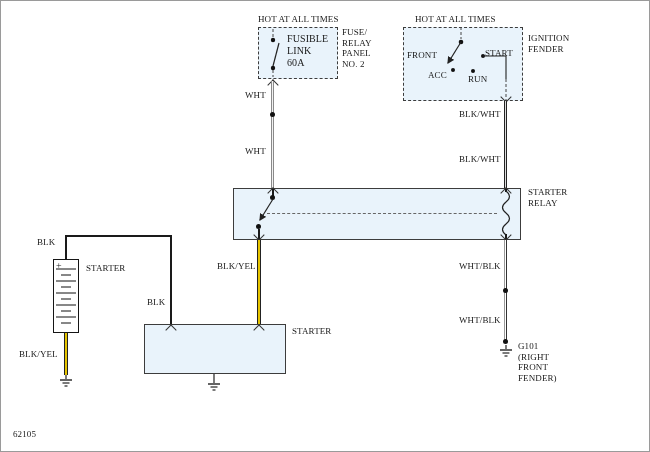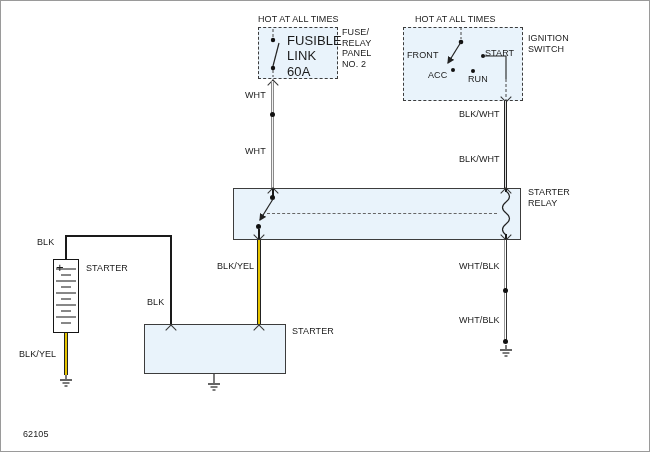--- a/index.html
+++ b/index.html
@@ -1,22 +1,22 @@
 <!DOCTYPE html>
 <html><head>
 <meta charset="utf-8">
 <style>
   html,body { margin:0; padding:0; background:#fff; }
   .canvas {
     position:relative; width:648px; height:450px;
     background:#ffffff; border:1px solid #9a9a9a;
     font-family:"Liberation Sans", sans-serif; color:#1a1a1a; overflow:hidden;
   }
-  .lbl { position:absolute; font-size:9px; line-height:1.18; white-space:pre-line; letter-spacing:0.1px; }
-  .lbl.small { font-size:13px; }
+  .lbl { position:absolute; font-size:9px; line-height:1.18; white-space:pre-line; letter-spacing:0.1px;font-family:Liberation Serif, serif; }
+  .lbl.small { font-size:10px; }
   .box { position:absolute; background:#e9f3fb; border:1px solid #3c3c3c; box-sizing:border-box; }
   .box.dashed { border-style:dashed; }
   .box.white { background:#ffffff; border-width:1.5px; border-color:#151515; }
   .wire { position:absolute; }
   .wht    { width:3px; background:linear-gradient(90deg,#8a8a8a 0,#8a8a8a 1px,#f2f2f2 1px,#f2f2f2 2px,#8a8a8a 2px,#8a8a8a 3px); }
   .blkwht { width:3px; background:linear-gradient(90deg,#222 0,#222 1px,#ddd 1px,#ddd 2px,#222 2px,#222 3px); }
   .whtblk { width:3px; background:linear-gradient(90deg,#999 0,#999 1px,#fff 1px,#fff 2px,#333 2px,#333 3px); }
   .blkyel { width:4px; background:linear-gradient(90deg,#222 0,#222 1px,#e6c400 1px,#e6c400 3px,#222 3px,#222 4px); }
   .blk-v { position:absolute; width:2px; background:#1a1a1a; }
   .blk-h { position:absolute; height:2px; background:#1a1a1a; }
@@ -70,21 +70,21 @@
     <circle cx="70" cy="44" r="2" fill="#111"></circle>
     <circle cx="80" cy="29" r="2" fill="#111"></circle>
     <polyline points="80,29 103,29 103,52" fill="none" stroke="#222" stroke-width="1.1"></polyline>
     <line x1="103" y1="52" x2="103" y2="74" stroke="#444" stroke-width="1" stroke-dasharray="3 2"></line>
   </svg>
   <div class="lbl" style="left:406px; top:49px;">FRONT</div>
   <div class="lbl" style="left:427px; top:69px;">ACC</div>
   <div class="lbl" style="left:484px; top:47px;">START</div>
   <div class="lbl" style="left:467px; top:73px;">RUN</div>
   <div class="lbl" style="left:527px; top:32px;">IGNITION
-SWITCH</div>
+FENDER</div>
 
   <span class="chev down" style="left:501px; top:92px;"></span>
   <div class="wire blkwht" style="left:503px; top:100px; height:87px;"></div>
   <div class="lbl" style="left:458px; top:108px;">BLK/WHT</div>
   <div class="lbl" style="left:458px; top:153px;">BLK/WHT</div>
 
   <div class="box" style="left:232px; top:187px; width:288px; height:52px;"></div>
   <span class="chev up" style="left:268px; top:188px;"></span>
   <span class="chev up" style="left:501px; top:188px;"></span>
   <div class="blk-v" style="left:271px; top:188px; height:8px;"></div>
@@ -117,20 +117,24 @@
   <div class="dot" style="left:502px; top:287px;"></div>
   <div class="lbl" style="left:458px; top:260px;">WHT/BLK</div>
   <div class="lbl" style="left:458px; top:314px;">WHT/BLK</div>
   <div class="dot" style="left:502px; top:338px;"></div>
   <svg style="left:498px; top:344px;" width="14" height="12" viewBox="0 0 14 12">
     <line x1="7" y1="0" x2="7" y2="4" stroke="#222" stroke-width="1.2"></line>
     <line x1="1" y1="5" x2="13" y2="5" stroke="#222" stroke-width="1.4"></line>
     <line x1="3.5" y1="8" x2="10.5" y2="8" stroke="#222" stroke-width="1.2"></line>
     <line x1="5.5" y1="11" x2="8.5" y2="11" stroke="#222" stroke-width="1.2"></line>
   </svg>
+  <div class="lbl" style="left:517px; top:340px;">G101
+(RIGHT
+FRONT
+FENDER)</div>
 
   <div class="blk-v" style="left:64px; top:235px; height:24px;"></div>
   <div class="blk-h" style="left:64px; top:234px; width:107px;"></div>
   <div class="blk-v" style="left:169px; top:234px; height:89px;"></div>
   <div class="lbl" style="left:36px; top:236px;">BLK</div>
   <div class="lbl" style="left:146px; top:296px;">BLK</div>
 
   <div class="box white" style="left:52px; top:258px; width:26px; height:74px;"></div>
   <svg style="left:52px; top:266px;" width="26" height="60" viewBox="0 0 26 60">
     <line x1="3" y1="2" x2="23" y2="2" stroke="#111" stroke-width="1"></line>
@@ -160,15 +164,15 @@
   <span class="chev up" style="left:166px; top:325px;"></span>
   <span class="chev up" style="left:254px; top:325px;"></span>
   <div class="lbl" style="left:291px; top:325px;">STARTER</div>
   <svg style="left:206px; top:373px;" width="14" height="17" viewBox="0 0 14 17">
     <line x1="7" y1="0" x2="7" y2="9" stroke="#222" stroke-width="1.2"></line>
     <line x1="1" y1="10" x2="13" y2="10" stroke="#222" stroke-width="1.4"></line>
     <line x1="3.5" y1="13" x2="10.5" y2="13" stroke="#222" stroke-width="1.2"></line>
     <line x1="5.5" y1="16" x2="8.5" y2="16" stroke="#222" stroke-width="1.2"></line>
   </svg>
 
-  <div class="lbl" style="left:22px; top:428px;">62105</div>
+  <div class="lbl" style="left:12px; top:428px;">62105</div>
 
 </div>
 
 </body></html>

